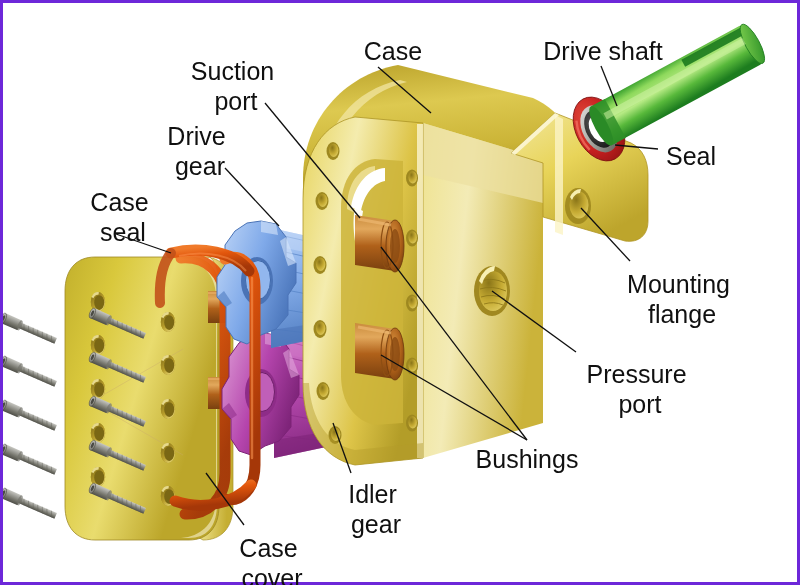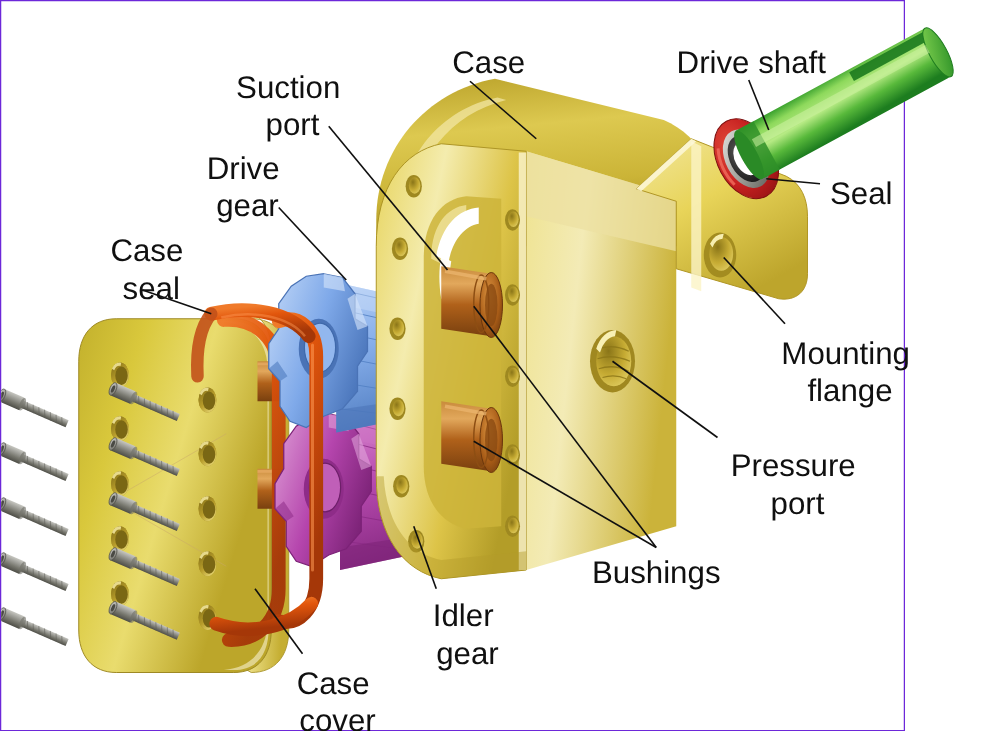--- a/index.html
+++ b/index.html
@@ -1,20 +1,20 @@
 <!DOCTYPE html>
 <html><head>
 <meta charset="utf-8">
 <title>Gear Pump Exploded View</title>
 <style>
   html,body{margin:0;padding:0;background:#ffffff;}
   body{width:800px;height:585px;overflow:hidden;
        font-family:"Liberation Sans","DejaVu Sans",sans-serif;}
-  #stage{position:relative;width:724px;height:585px;background:#ffffff;
-         border:1px solid #6d28d9;box-sizing:border-box;}
+  #stage{position:relative;width:800px;height:585px;background:#ffffff;
+         border:3px solid #6d28d9;box-sizing:border-box;}
   svg#diagram{position:absolute;left:0;top:0;width:800px;height:585px;}
   .lbl{font-family:"Liberation Sans","DejaVu Sans",sans-serif;
        font-size:25px;fill:#101010;text-anchor:middle;}
   .leader{stroke:#101010;stroke-width:1.3;fill:none;}
 </style>
 </head>
 <body>
 
 <div id="stage">
 

